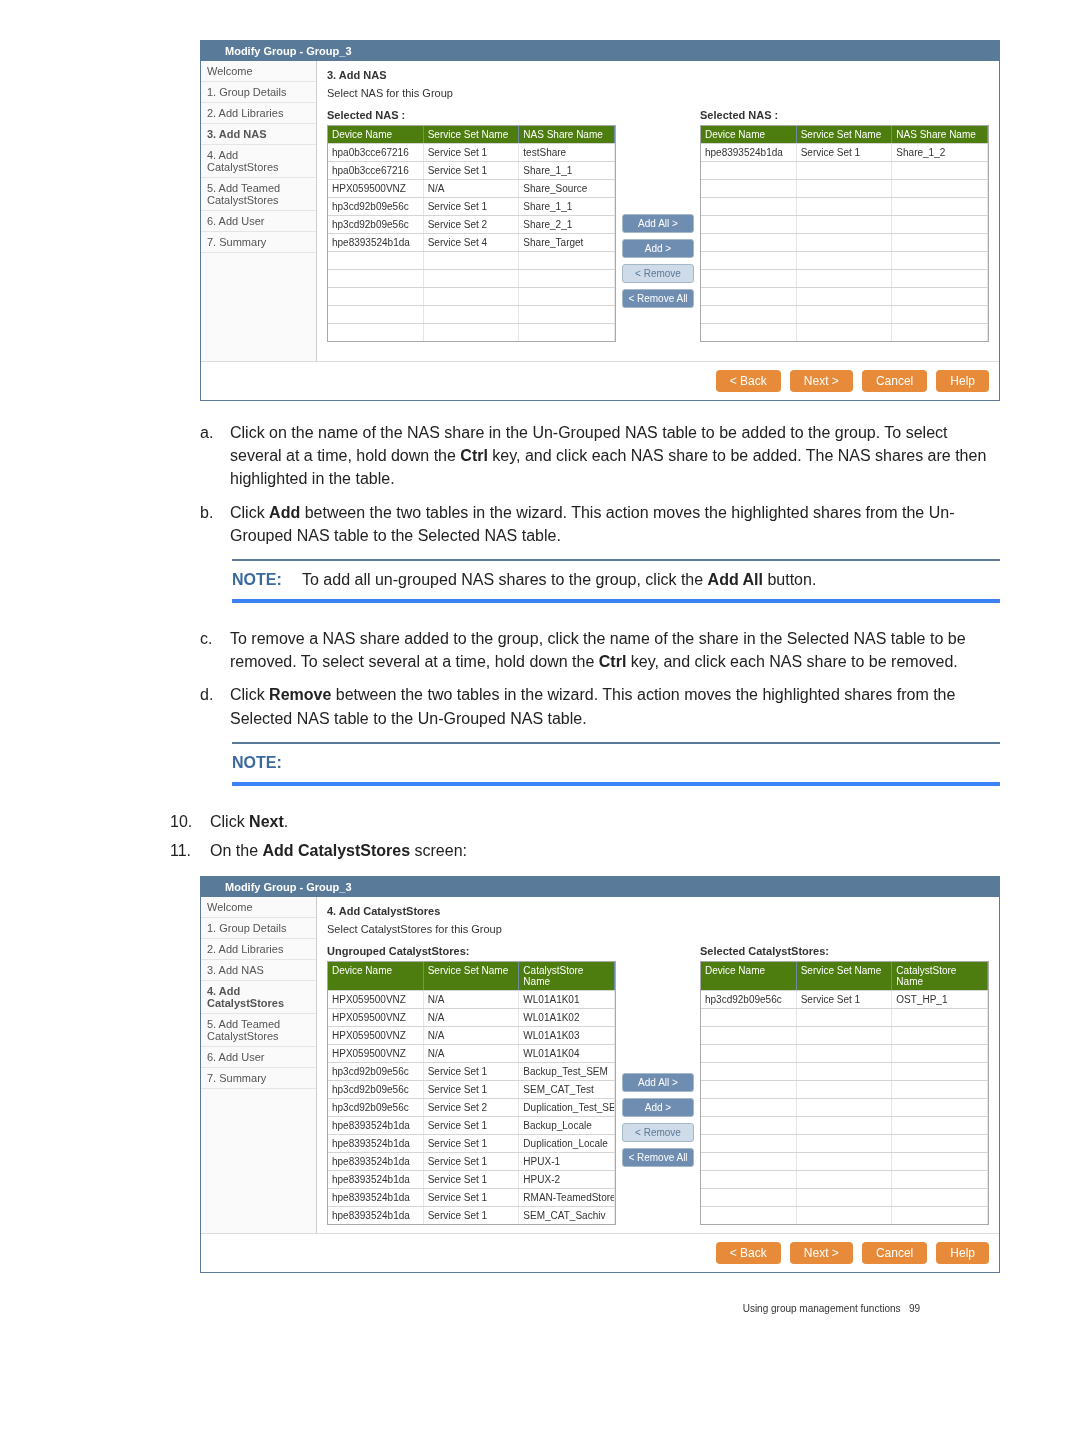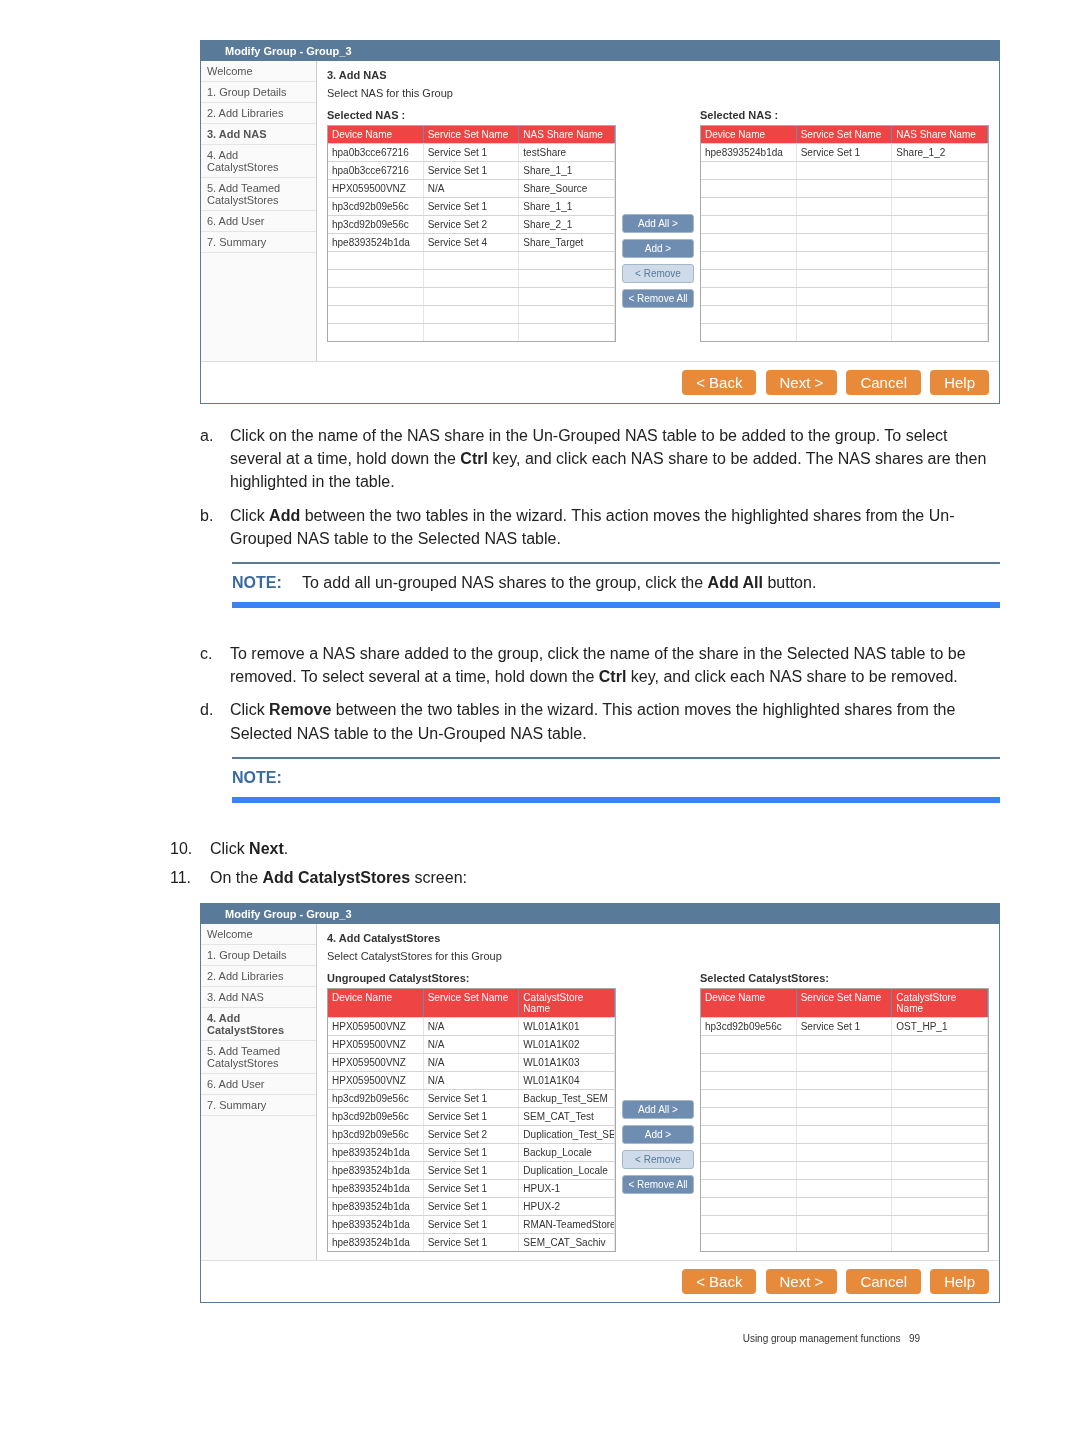--- a/index.html
+++ b/index.html
@@ -9,34 +9,34 @@
 .side{width:115px;border-right:1px solid #ccc;background:#fafafa}
 .side div{padding:4px 6px;border-bottom:1px solid #e5e5e5;color:#555}
 .side .current{font-weight:bold}
 .main{flex:1;padding:8px 10px}
 .step-label{font-weight:bold;margin:0 0 6px 0}
 .sel-label{margin:0 0 10px 0}
 .pair{display:flex;gap:6px}
 .tbl-col{flex:1}
 .tbl-heading{font-weight:bold;margin-bottom:4px}
 .grid{border:1px solid #aaa;}
-.grid .hdr{display:flex;background:#ef4444;color:#fff}
+.grid .hdr{display:flex;background:#4d7c0f;color:#fff}
 .grid .hdr div{flex:1;padding:3px 4px;border-right:1px solid #6f8aa6;font-size:10px}
 .grid .row{display:flex;border-top:1px solid #d5d5d5}
 .grid .row div{flex:1;padding:3px 4px;border-right:1px solid #e5e5e5;font-size:10px;white-space:nowrap;overflow:hidden}
 .btns-mid{width:72px;display:flex;flex-direction:column;gap:6px;justify-content:center;padding-top:70px}
 .mid-btn{background:#cfdbe8;border:1px solid #a5b8c8;color:#5a7a9a;font-size:10px;padding:3px 2px;border-radius:3px;text-align:center}
 .mid-btn.act{background:#6f8db0;color:#fff}
 .wizard-foot{padding:8px 10px;text-align:right;border-top:1px solid #ddd}
-.foot-btn{display:inline-block;background:#e78a3a;color:#fff;border-radius:4px;padding:4px 14px;font-size:15px;margin-left:6px}
+.foot-btn{display:inline-block;background:#e78a3a;color:#fff;border-radius:4px;padding:4px 14px;font-size:12px;margin-left:6px}
 .instr{margin:15px 0 12px 100px}
 .instr .item{display:flex;margin:0 0 10px 0;line-height:1.45}
 .instr .mk{width:30px;flex:none}
 .instr .tx{flex:1}
-.note-box{border-top:2px solid #5a7a9a;border-bottom:6px solid #3b82f6;margin:12px 0 34px 32px;padding:10px 0;display:flex}
+.note-box{border-top:2px solid #5a7a9a;border-bottom:4px solid #3b82f6;margin:12px 0 24px 32px;padding:10px 0;display:flex}
 .note-box .nl{color:#3a6aa0;font-weight:bold;width:70px;flex:none}
 .num-list{margin:4px 0 14px 70px}
 .num-list .item{display:flex;margin:0 0 6px 0;line-height:1.45}
 .num-list .mk{width:32px;flex:none;text-align:left;padding-right:8px}
 .footer{text-align:right;margin:30px 80px 0 0;font-size:10px;color:#333}
 b{font-weight:bold}
 </style>
 </head>
 <body>
 

